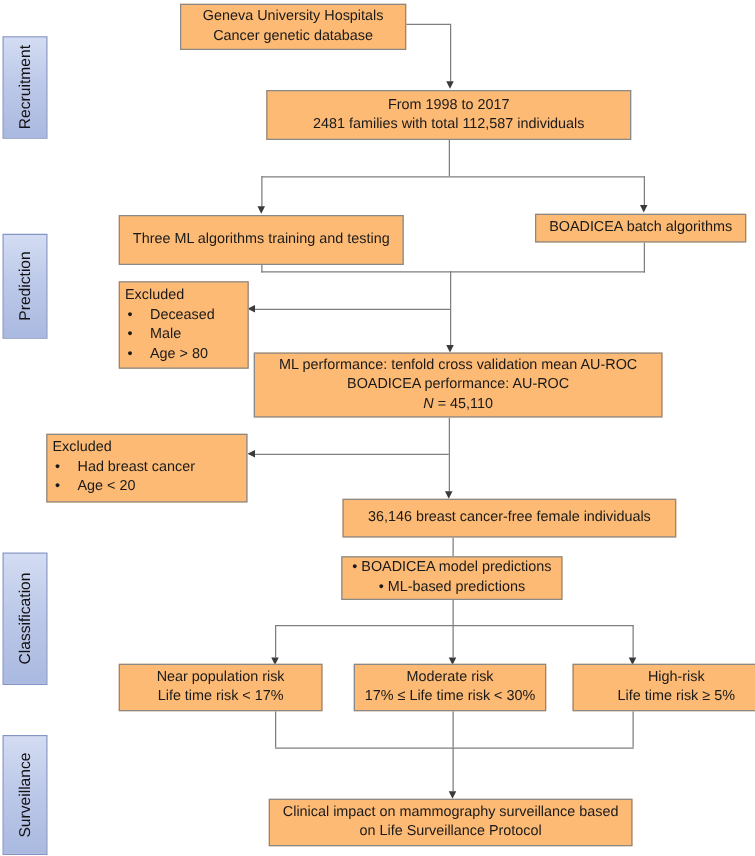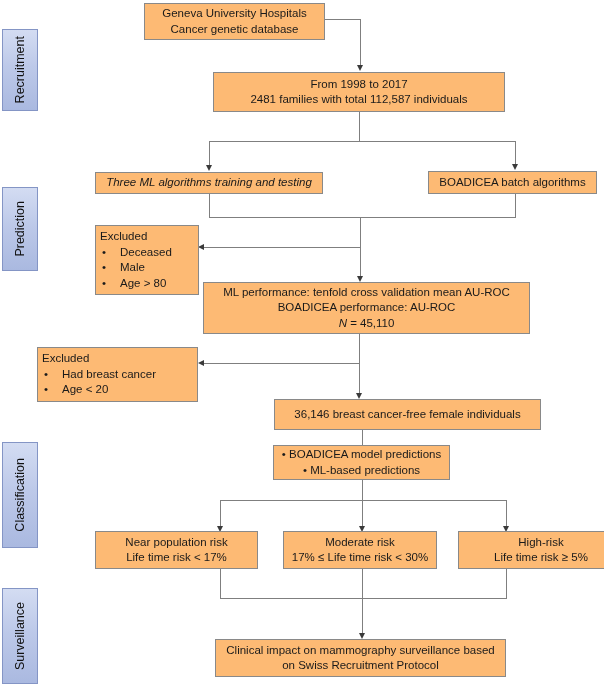--- a/index.html
+++ b/index.html
@@ -108,21 +108,21 @@
   <div class="box" style="left:144px;top:3px;width:181px;height:37px;">
     <div class="ln">Geneva University Hospitals</div>
     <div class="ln">Cancer genetic database</div>
   </div>
 
   <div class="box" style="left:213px;top:72px;width:292px;height:40px;">
     <div class="ln">From 1998 to 2017</div>
     <div class="ln">2481 families with total 112,587 individuals</div>
   </div>
 
-  <div class="box" style="left:95px;top:172px;width:228px;height:22px;font-style:italic;">
+  <div class="box" style="left:95px;top:172px;width:228px;height:40px;">
     <div class="ln">Three ML algorithms training and testing</div>
   </div>
 
   <div class="box" style="left:428px;top:171px;width:169px;height:23px;">
     <div class="ln">BOADICEA batch algorithms</div>
   </div>
 
   <div class="box excl" style="left:95px;top:225px;width:104px;height:70px;">
     <div class="excl-title">Excluded</div>
     <div class="excl-item">
@@ -176,16 +176,16 @@
     <div class="ln">17% ≤ Life time risk &lt; 30%</div>
   </div>
 
   <div class="box" style="left:458px;top:531px;width:166px;height:38px;">
     <div class="ln">High-risk</div>
     <div class="ln">Life time risk ≥ 5%</div>
   </div>
 
   <div class="box" style="left:215px;top:639px;width:291px;height:38px;">
     <div class="ln">Clinical impact on mammography surveillance based</div>
-    <div class="ln">on Swiss Recruitment Protocol</div>
+    <div class="ln">on Life Surveillance Protocol</div>
   </div>
 
 </div>
 
 </body></html>

